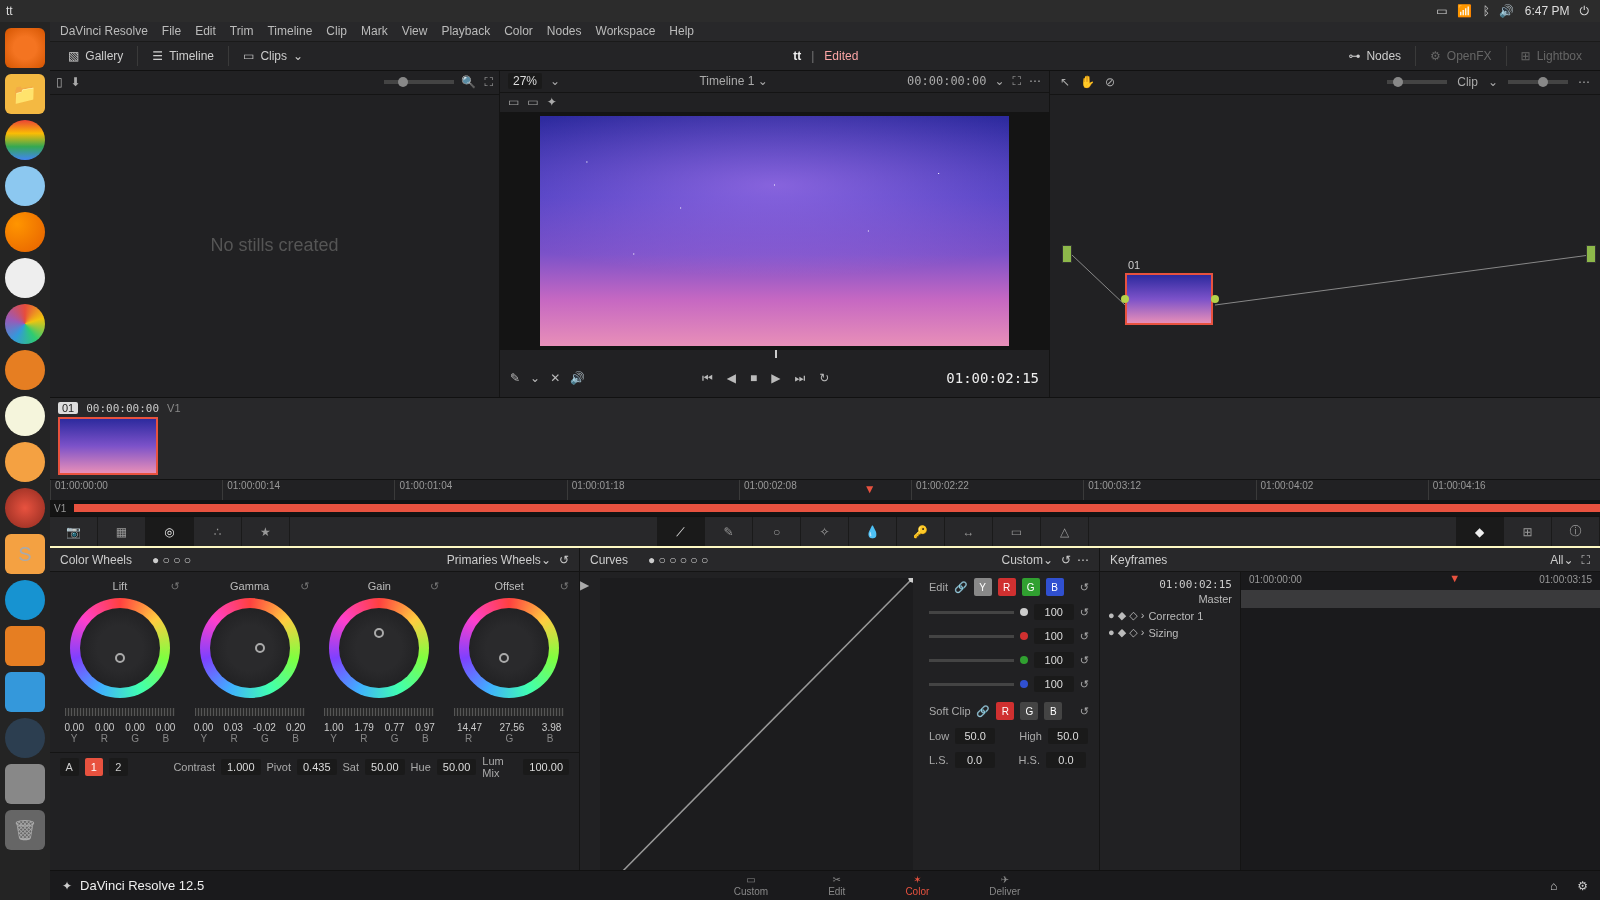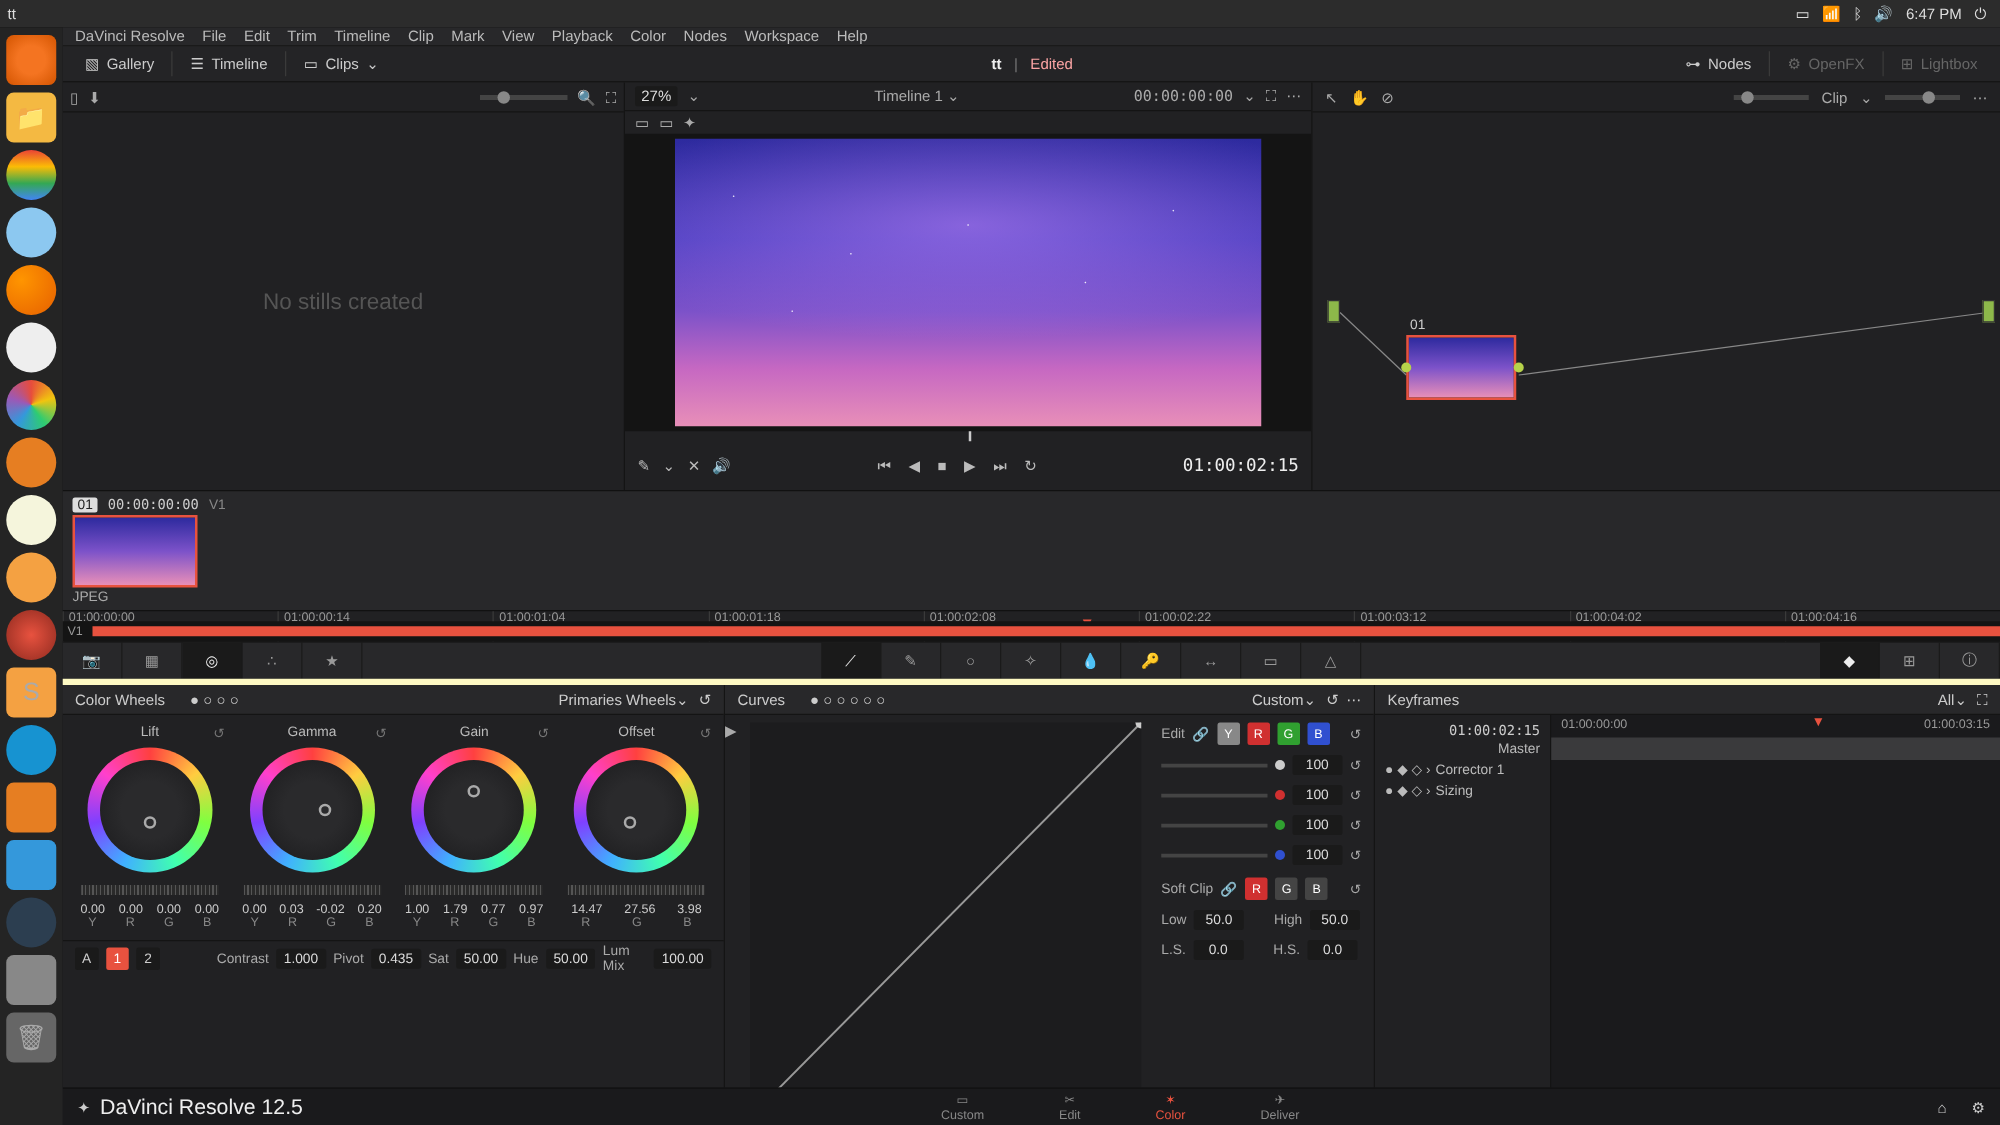--- a/index.html
+++ b/index.html
@@ -48,21 +48,21 @@
 .timeline{height:44px;background:#212123;position:relative;border-top:1px solid #111}
 .timeline .ticks{position:absolute;top:0;left:0;right:0;height:24px;display:flex;font-size:10px;color:#999}
 .timeline .tick{flex:1;padding-left:4px;border-left:1px solid #3a3a3a}
 .timeline .v1{position:absolute;left:0;bottom:0;right:0;height:16px;background:#141414;display:flex;align-items:center}
 .timeline .v1lbl{width:24px;font-size:10px;color:#999;padding-left:4px}
 .timeline .clipbar{flex:1;height:8px;background:#e8523f}
 .playhead{position:absolute;top:2px;width:12px;height:14px;color:#e8523f}
 .iconshelf{height:30px;background:#28282a;border-top:1px solid #111;display:flex;align-items:center}
 .iconshelf .tbtn{width:48px;height:30px;display:flex;align-items:center;justify-content:center;color:#999;border-right:1px solid #1a1a1a}
 .iconshelf .tbtn.on{background:#1a1a1a;color:#eee}
-.bottom{flex:1;display:flex;background:#212123;border-top:5px solid #fef9c3}
+.bottom{flex:1;display:flex;background:#212123;border-top:2px solid #fef9c3}
 .wheels{width:530px;border-right:1px solid #141414;display:flex;flex-direction:column}
 .panelhdr{height:24px;display:flex;align-items:center;padding:0 10px;background:#28282a;border-bottom:1px solid #141414;color:#ccc}
 .panelhdr .spacer{flex:1}
 .wheelrow{display:flex;gap:10px;padding:8px 10px}
 .wheelcol{width:122px;display:flex;flex-direction:column;align-items:center}
 .wheelcol .lbl{font-size:11px;color:#bbb;margin-bottom:6px;width:100%;text-align:center;position:relative}
 .wheelcol .lbl .reset{position:absolute;right:0;top:0;color:#777}
 .cwheel{width:100px;height:100px;border-radius:50%;background:
   conic-gradient(from 0deg,#ff4040,#ffcc40,#7fff40,#40ffb0,#40b0ff,#7f40ff,#ff40cc,#ff4040);position:relative}
 .cwheel::after{content:"";position:absolute;inset:10px;border-radius:50%;background:radial-gradient(circle,#2a2a2c 40%,#1a1a1c 100%)}
@@ -269,21 +269,20 @@
     </div>
   </div>
 
   <div class="cliprow">
     <div class="clipinfo">
       <span class="num">01</span>
       <span style="font-family:monospace">00:00:00:00</span>
       <span style="color:#888">V1</span>
     </div>
     <div class="clipthumb"></div>
-    <div style="font-size:11px;margin-top:2px">JPEG</div>
   </div>
 
   <div class="timeline">
     <div class="ticks">
       <div class="tick">01:00:00:00</div>
       <div class="tick">01:00:00:14</div>
       <div class="tick">01:00:01:04</div>
       <div class="tick">01:00:01:18</div>
       <div class="tick">01:00:02:08</div>
       <div class="tick">01:00:02:22</div>
@@ -537,21 +536,21 @@
           <div class="ph" style="left:58%">▼</div>
           <div class="masterlane"></div>
         </div>
       </div>
     </div>
   </div>
 </div>
 
 <div class="footer">
   <span style="margin-right:8px">✦</span>
-  <span style="color:#eee;font-size:17px">DaVinci Resolve 12.5</span>
+  <span style="color:#eee;font-size:13px">DaVinci Resolve 12.5</span>
   <div class="pages">
     <div class="pg">
         <span>▭</span>
         <span>Custom</span>
       </div>
     <div class="pg">
         <span>✂</span>
         <span>Edit</span>
       </div>
     <div class="pg on">

